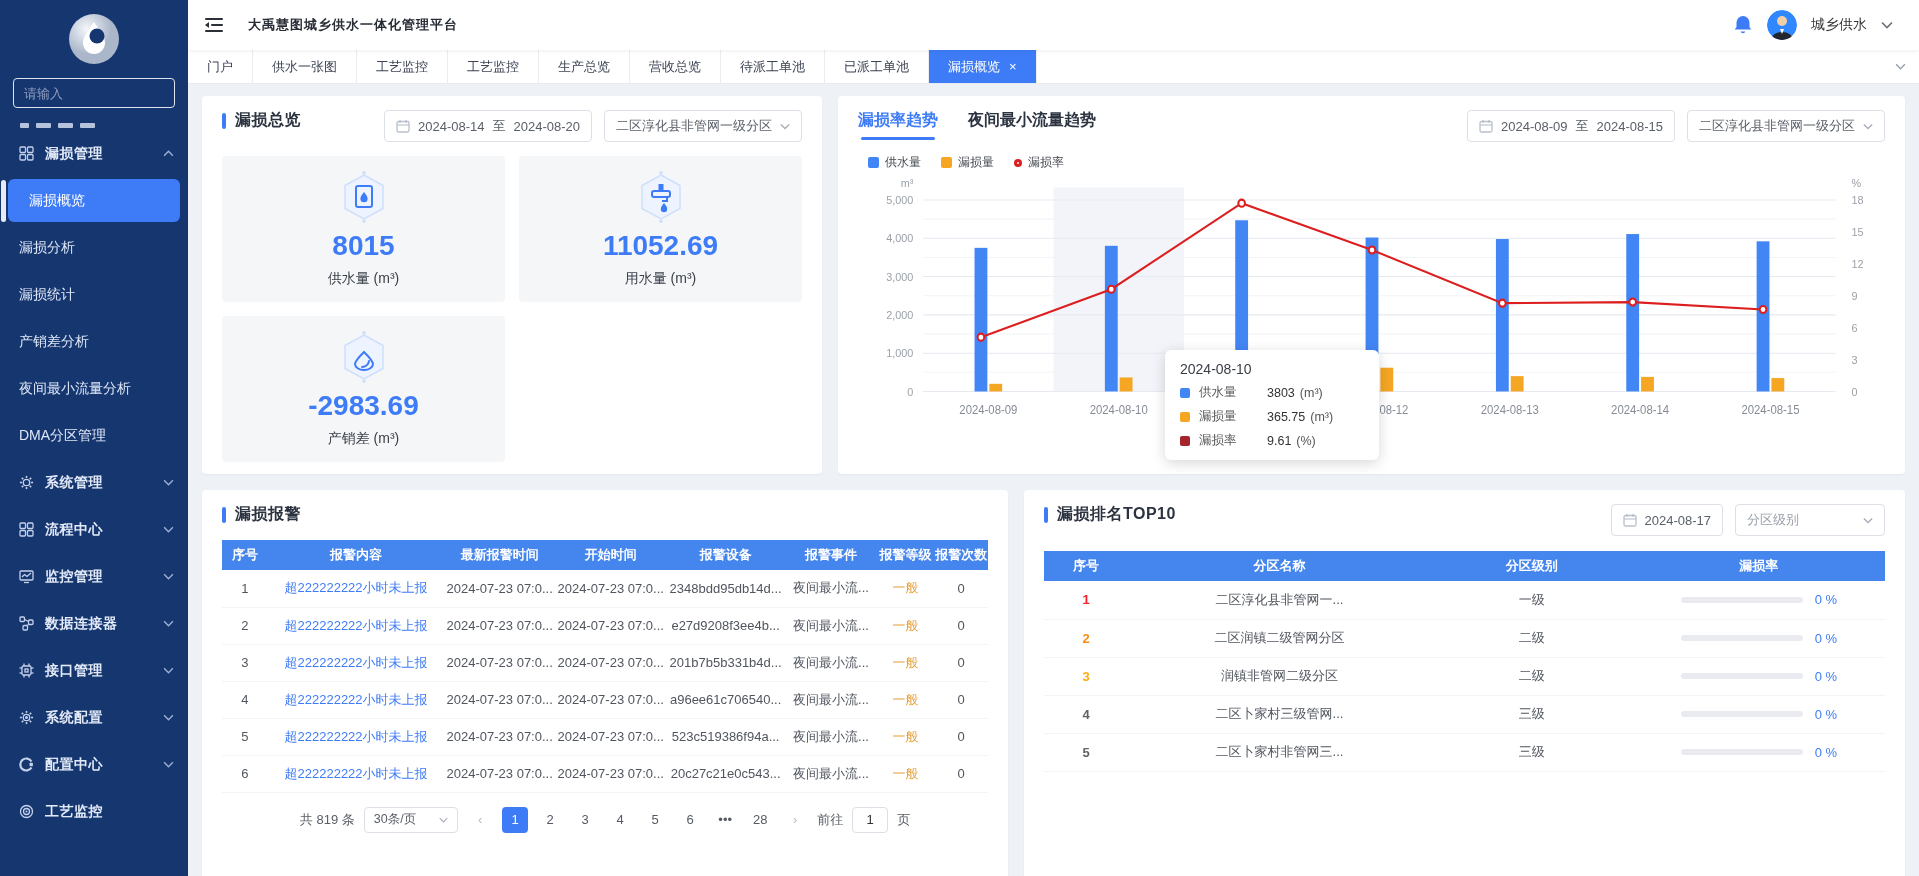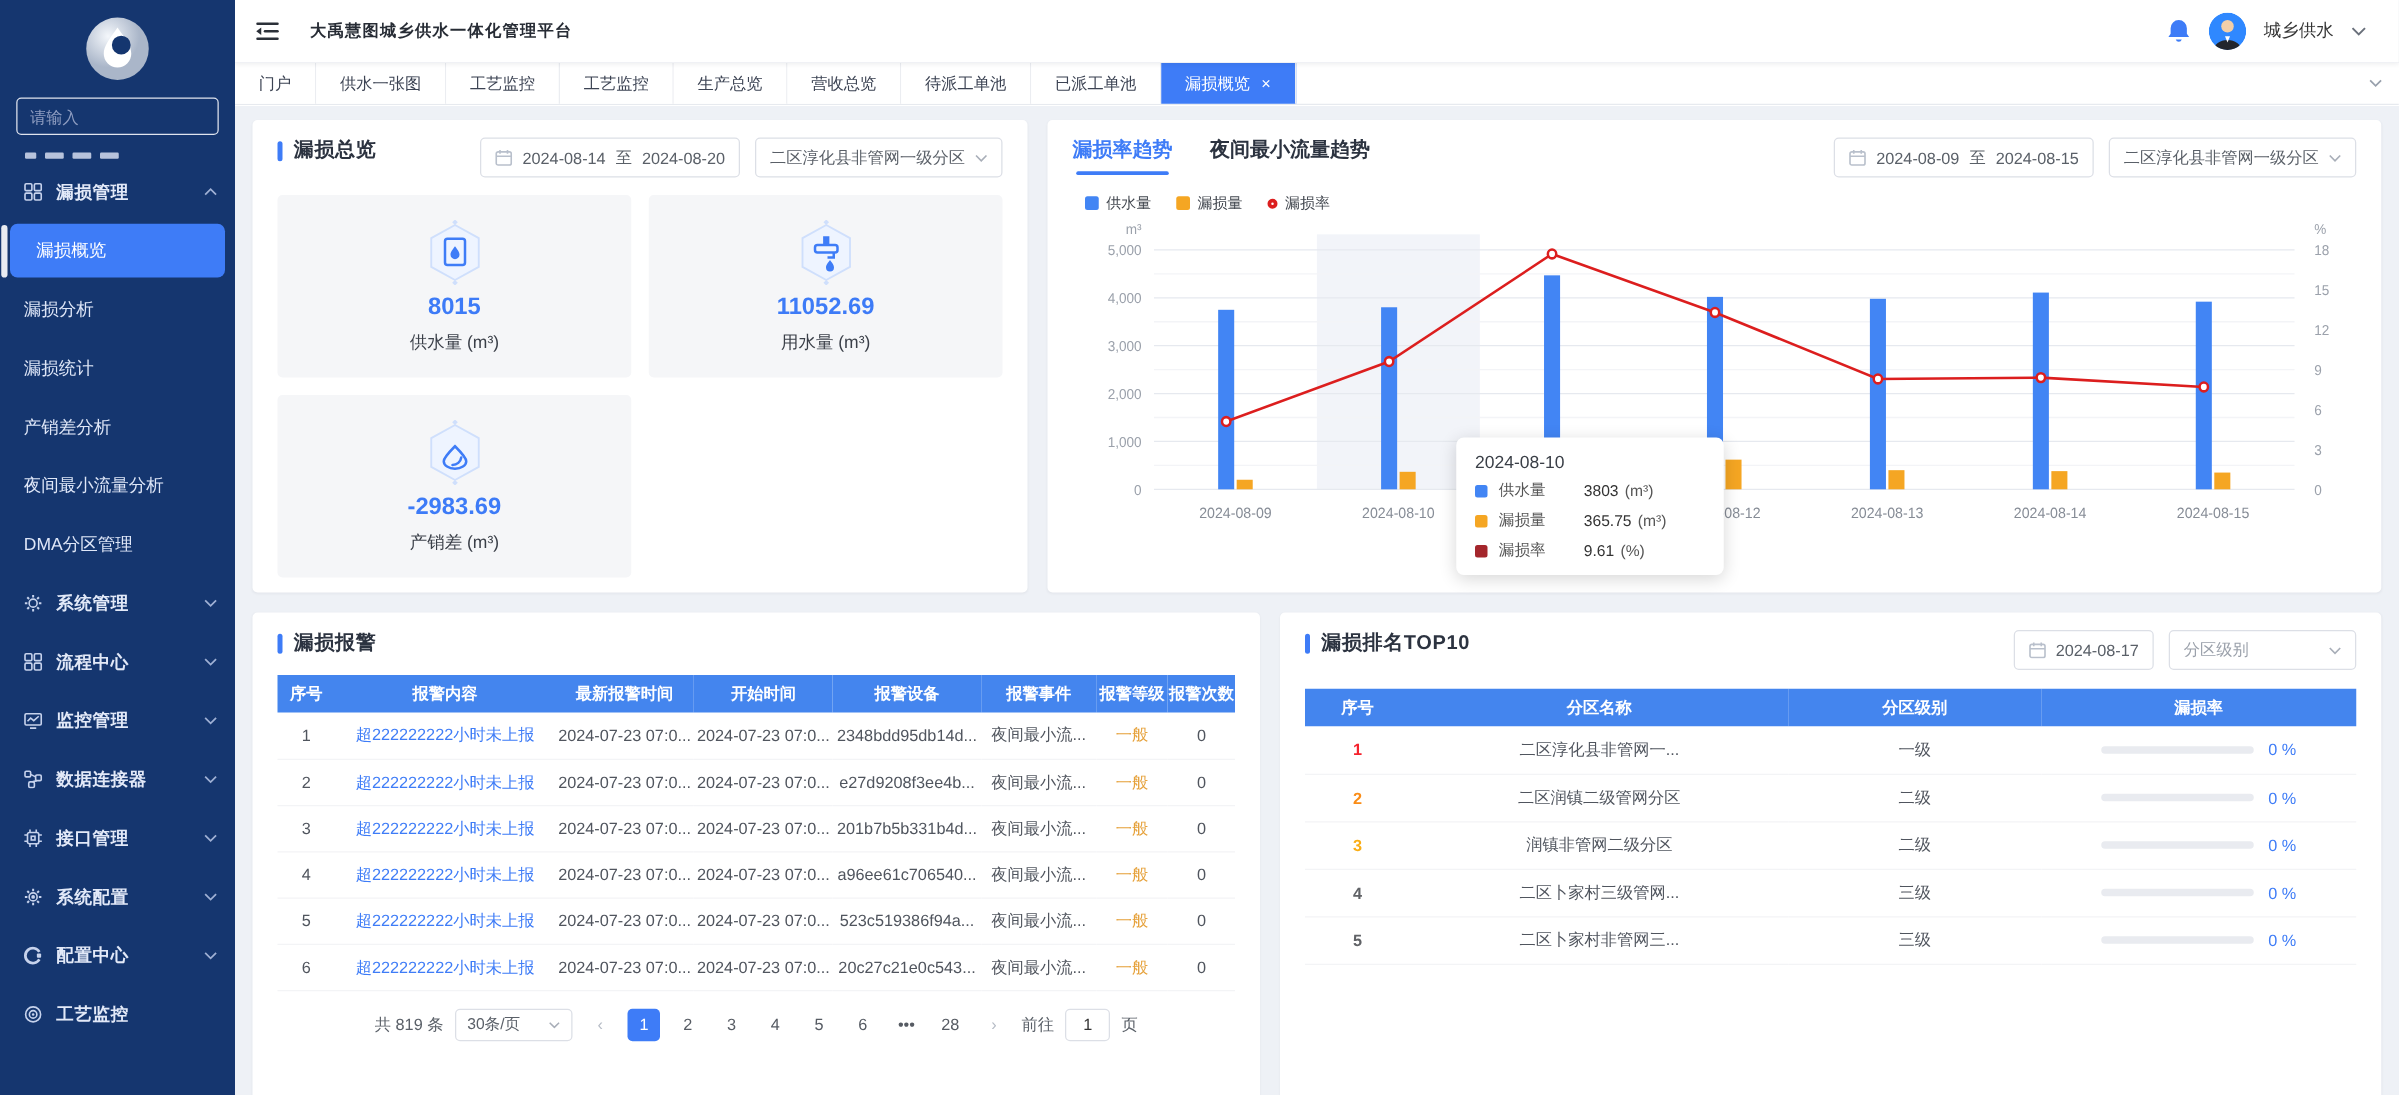--- a/index.html
+++ b/index.html
@@ -44,21 +44,21 @@
 .p4{flex:1;height:400px}
 .panel-head{display:flex;align-items:flex-start}
 .p-title{display:flex;align-items:center;font-size:16px;font-weight:bold;color:#2c3340;letter-spacing:.5px}
 .tmark{width:4px;height:16px;background:#3e7cf7;border-radius:2px;margin-right:9px}
 .head-ctrls{margin-left:auto;display:flex;gap:12px}
 .datebox,.selbox{height:32px;border:1px solid #dcdfe6;border-radius:4px;display:flex;align-items:center;padding:0 11px;font-size:13px;color:#5a6068;gap:8px;background:#fff;cursor:pointer;white-space:nowrap}
 .selbox .ph{color:#9aa0aa}
 
 .cards{display:grid;grid-template-columns:1fr 1fr;gap:14px;margin-top:14px}
 .scard{background:#f5f6f8;border-radius:4px;height:146px;display:flex;flex-direction:column;align-items:center;justify-content:center}
-.s-num{font-size:19px;font-weight:bold;color:#3d7bf7;margin-top:7px}
+.s-num{font-size:28px;font-weight:bold;color:#3d7bf7;margin-top:7px}
 .s-lbl{font-size:14px;color:#3a3f48;margin-top:8px}
 
 .trend-tabs{display:flex;gap:30px}
 .ttab{font-size:16px;font-weight:bold;color:#2c3340;cursor:pointer;position:relative;padding-bottom:9px}
 .ttab.active{color:#3e7cf7}
 .ttab.active::after{content:"";position:absolute;left:3px;right:3px;bottom:0;height:3px;background:#3e7cf7;border-radius:2px}
 .legend{display:flex;gap:20px;align-items:center;margin:12px 0 0 10px;font-size:12px;color:#42474f}
 .lg-item{display:flex;align-items:center;gap:6px;cursor:pointer}
 .lg-sq{width:11px;height:11px;border-radius:2px}
 .lg-ring{width:8px;height:8px;border-radius:50%;border:3px solid #dc1e1e;background:#fff}

